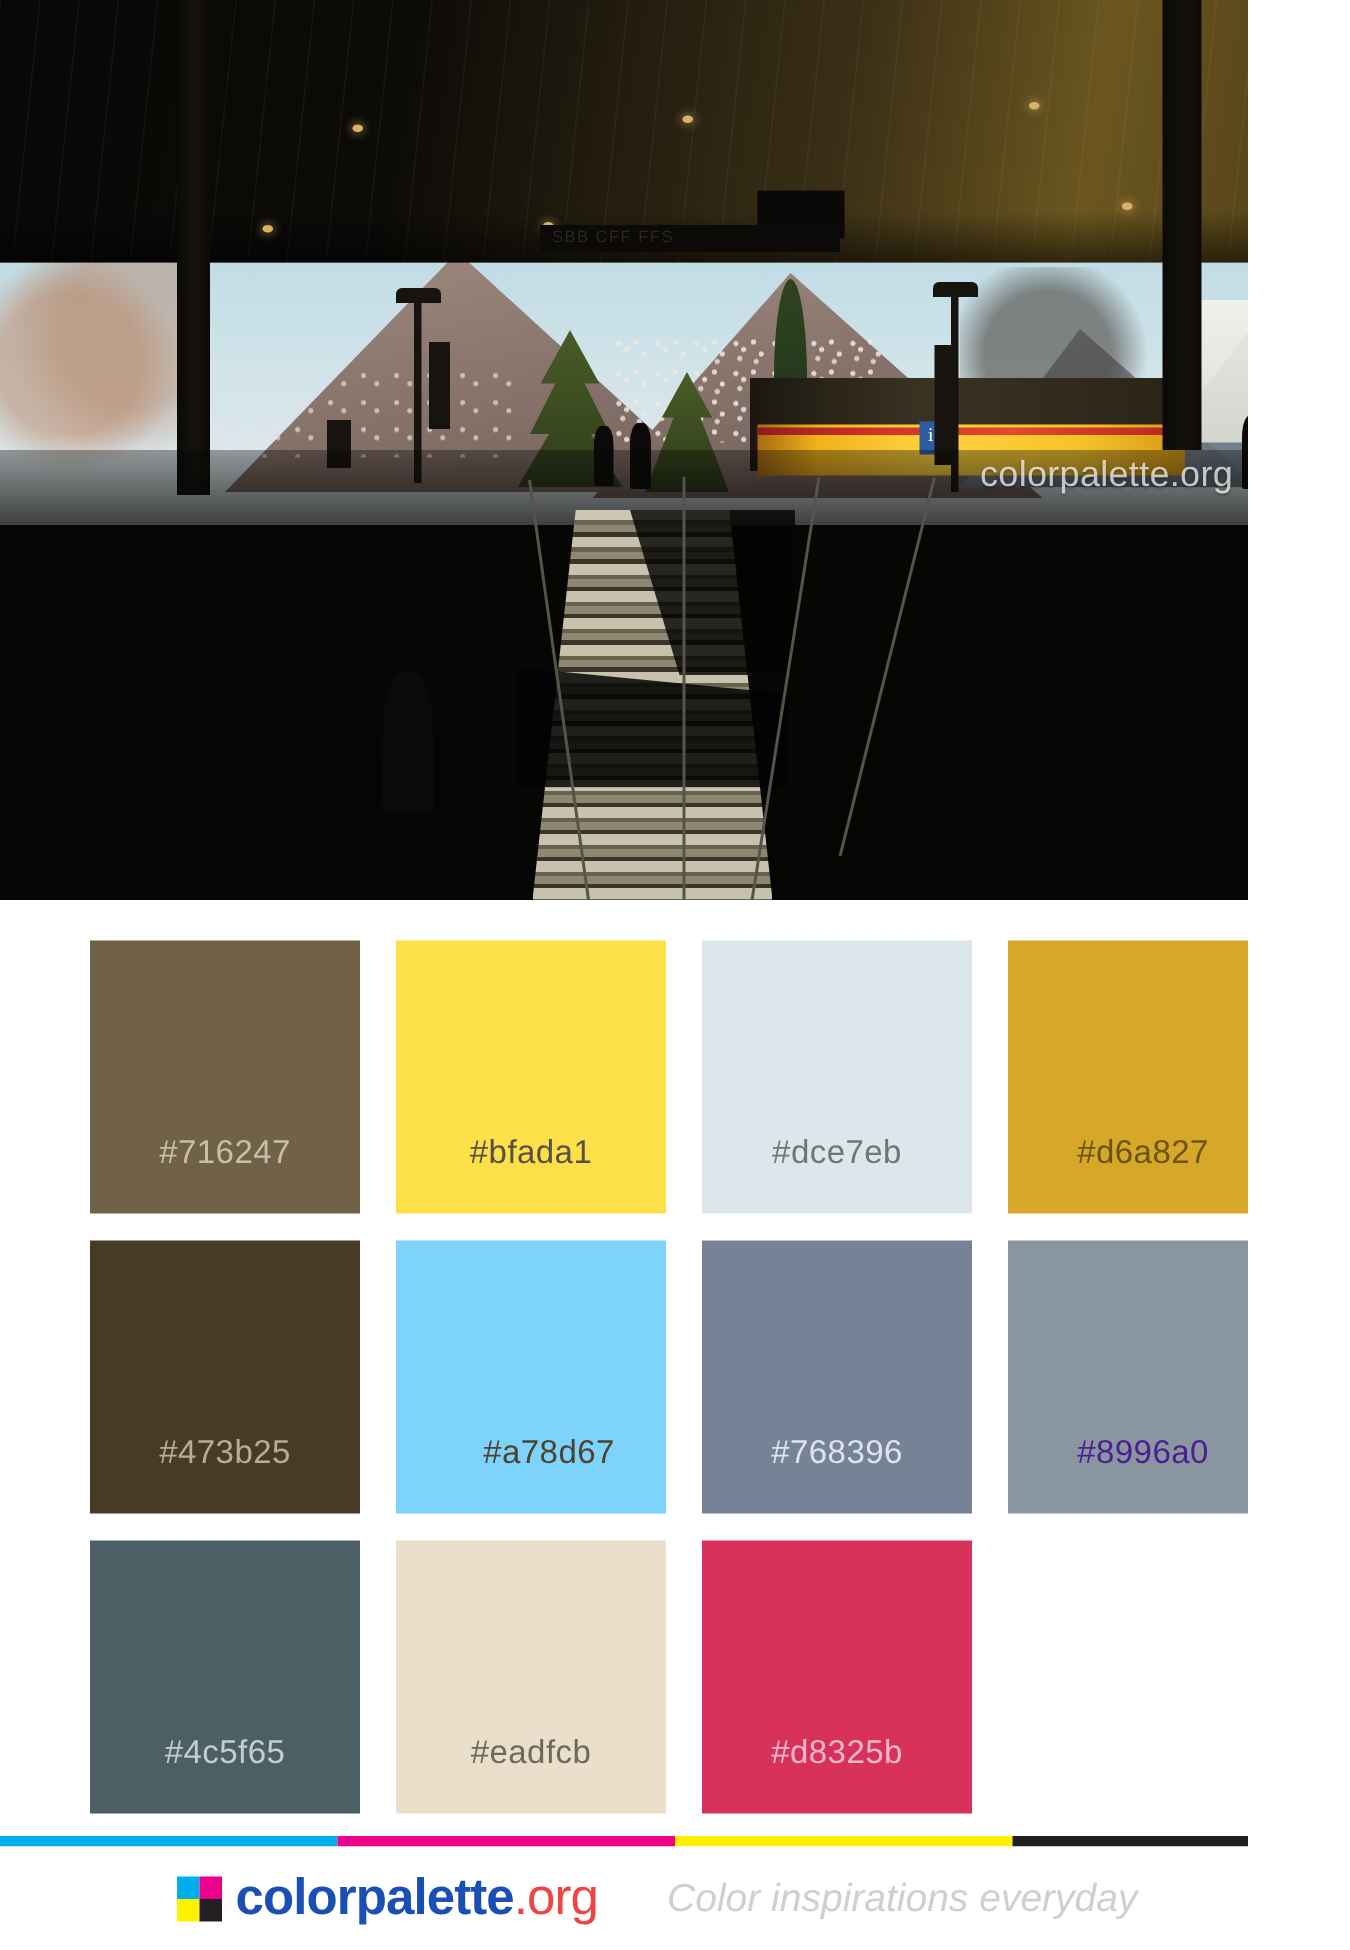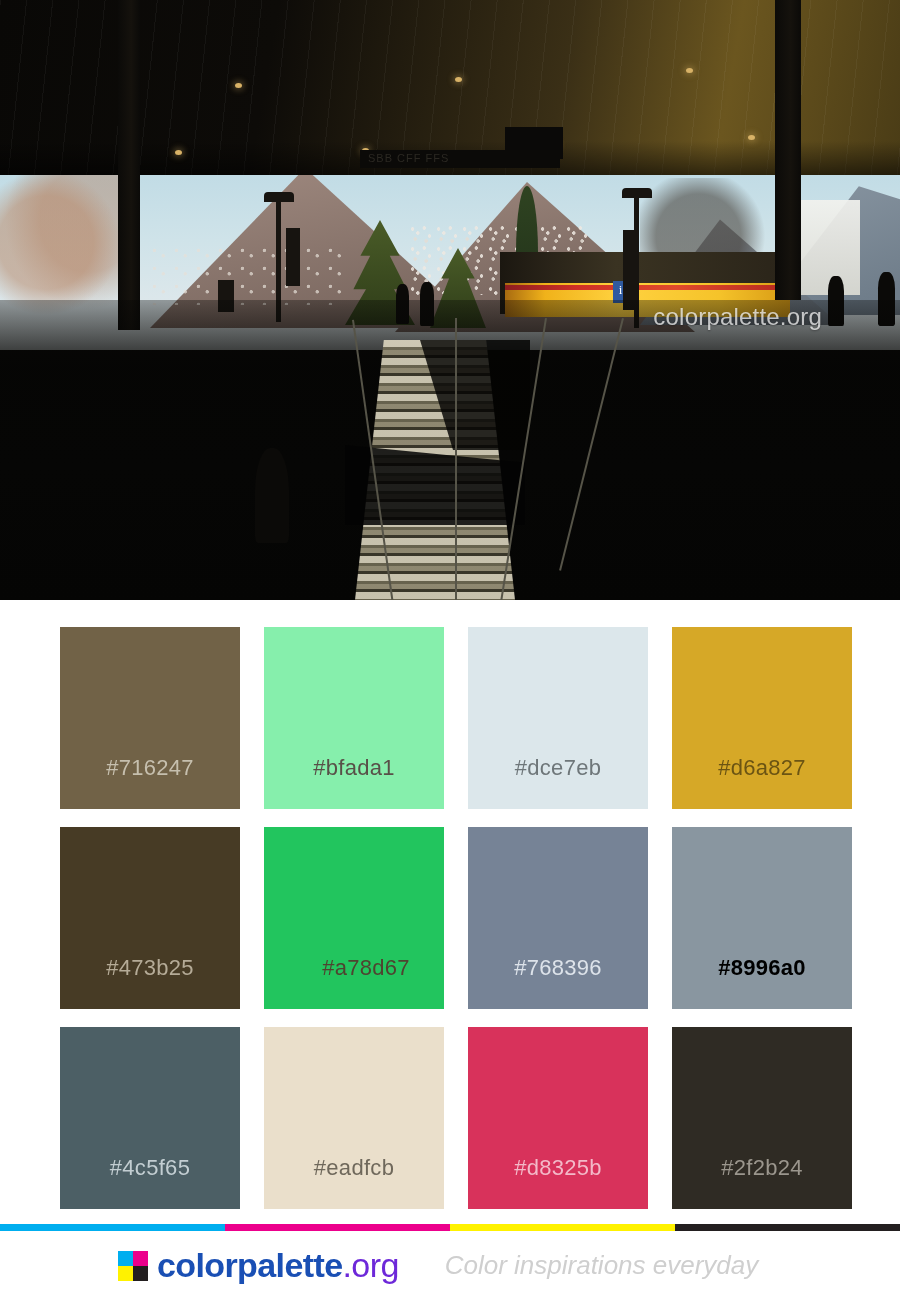--- a/index.html
+++ b/index.html
@@ -7,21 +7,21 @@
 
   html, body {
     width: 900px;
     height: 1300px;
     background: #ffffff;
     font-family: "Liberation Sans", sans-serif;
   }
 
   .page {
     position: relative;
-    width: 900px;
+    width: 832px;
     height: 1300px;
     background: #ffffff;
     overflow: hidden;
   }
 
   
   .photo {
     position: relative;
     width: 900px;
     height: 604px;
@@ -448,71 +448,68 @@
     <div class="silhouette" style="left:255px; top:448px; width:34px; height:95px; border-radius:45% 45% 8% 8%;"></div>
 
     <div class="watermark">colorpalette.org</div>
   </div>
 
   <div class="palette">
     <div class="grid">
       <div class="swatch" style="background-color: rgb(113, 98, 71);">
         <span class="swatch-label" style="color: rgb(198, 191, 174);">#716247</span>
       </div>
-      <div class="swatch" style="background-color: #86efac;">
+      <div class="swatch" style="background-color: #fde047;">
         <span class="swatch-label" style="color: rgb(88, 80, 72);">#bfada1</span>
       </div>
       <div class="swatch" style="background-color: rgb(220, 231, 235);">
         <span class="swatch-label" style="color: rgb(110, 118, 121);">#dce7eb</span>
       </div>
       <div class="swatch" style="background-color: rgb(214, 168, 39);">
         <span class="swatch-label" style="color: rgb(107, 84, 19);">#d6a827</span>
       </div>
       <div class="swatch" style="background-color: rgb(71, 59, 37);">
         <span class="swatch-label" style="color: rgb(181, 171, 151);">#473b25</span>
       </div>
-      <div class="swatch" style="background-color: #22c55e; padding-left: 24px;">
+      <div class="swatch" style="background-color: #7dd3fc; padding-left: 24px;">
         <span class="swatch-label" style="color: rgb(79, 67, 48);">#a78d67</span>
       </div>
       <div class="swatch" style="background-color: rgb(118, 131, 150);">
         <span class="swatch-label" style="color: rgb(221, 227, 234);">#768396</span>
       </div>
       <div class="swatch" style="background-color: rgb(137, 150, 160);">
-        <span class="swatch-label" style="color: #000000; font-weight: bold;">#8996a0</span>
+        <span class="swatch-label" style="color: #4c1d95;">#8996a0</span>
       </div>
       <div class="swatch" style="background-color: rgb(76, 95, 101);">
         <span class="swatch-label" style="color: rgb(195, 206, 210);">#4c5f65</span>
       </div>
       <div class="swatch" style="background-color: rgb(234, 223, 203);">
         <span class="swatch-label" style="color: rgb(111, 104, 91);">#eadfcb</span>
       </div>
       <div class="swatch" style="background-color: rgb(216, 50, 91);">
         <span class="swatch-label" style="color: rgb(243, 185, 200); text-align: right;">#d8325b</span>
-      </div>
-      <div class="swatch" style="background-color: rgb(47, 43, 36);">
-        <span class="swatch-label" style="color: rgb(155, 150, 141);">#2f2b24</span>
       </div>
     </div>
   </div>
 
   <div class="cmyk-bar">
     <span style="background-color: rgb(0, 174, 239);"></span>
     <span style="background-color: rgb(236, 0, 140);"></span>
     <span style="background-color: rgb(255, 242, 0);"></span>
     <span style="background-color: rgb(35, 31, 32);"></span>
   </div>
 
   <div class="footer">
     <div class="brand">
       <div class="brand-mark">
         <i style="background-color: rgb(0, 174, 239);"></i>
         <i style="background-color: rgb(236, 0, 140);"></i>
         <i style="background-color: rgb(255, 242, 0);"></i>
         <i style="background-color: rgb(35, 31, 32);"></i>
       </div>
       <div class="brand-text">
-        <span class="brand-name" style="color: rgb(26, 79, 180); text-align: right;">colorpalette</span><span class="brand-tld" style="color: #6d28d9;">.org</span>
+        <span class="brand-name" style="color: rgb(26, 79, 180); text-align: right;">colorpalette</span><span class="brand-tld" style="color: #ef4444;">.org</span>
       </div>
     </div>
     <div class="tagline" style="color: rgb(207, 207, 207);">Color inspirations everyday</div>
   </div>
 
 </div>
 
 </body></html>

